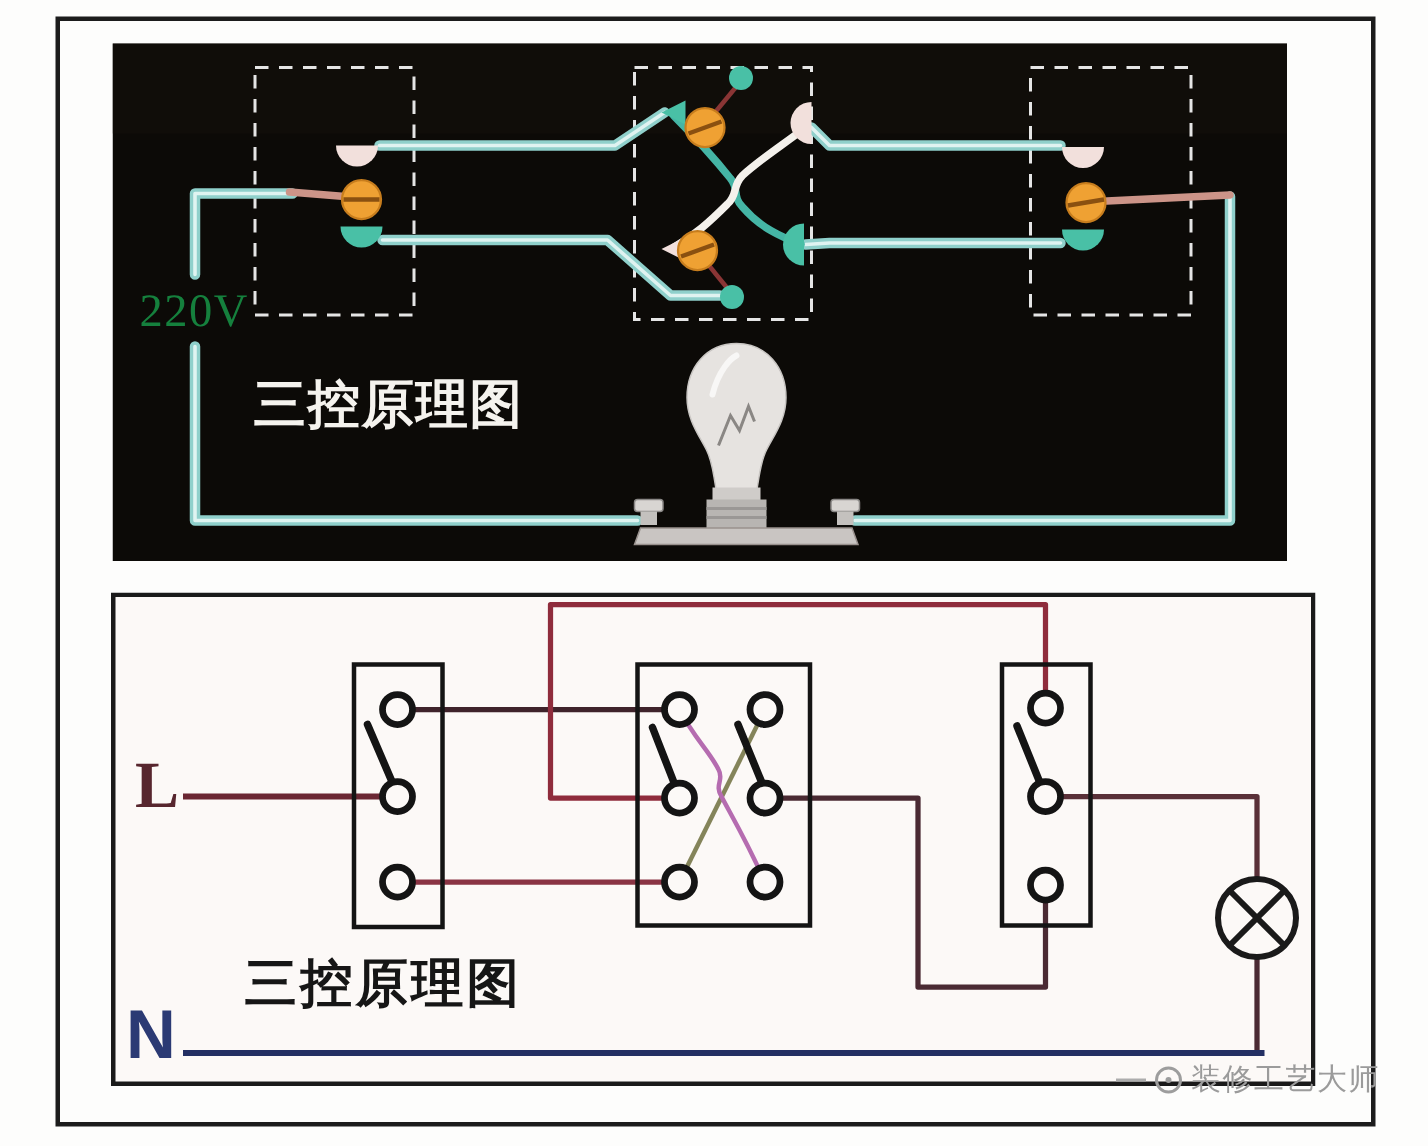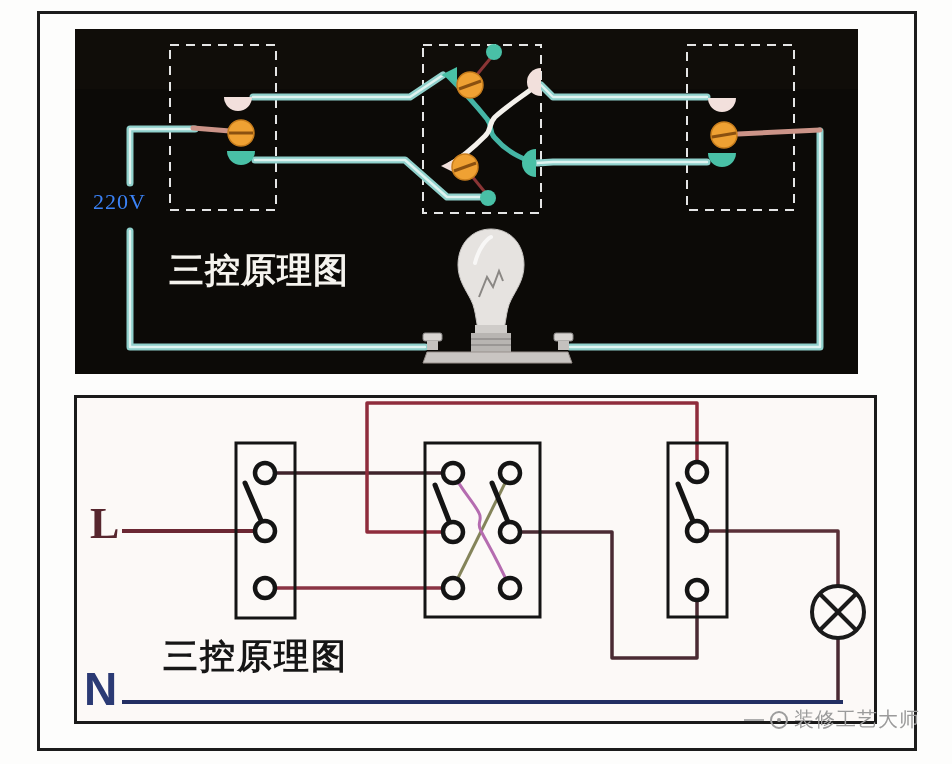--- a/index.html
+++ b/index.html
@@ -7,21 +7,21 @@
     position:relative;width:952px;height:764px;background:#fdfdfc;
     font-family:"Liberation Sans",sans-serif;overflow:hidden;
   }
   .abs{position:absolute;}
   #outer-frame{
     left:37px;top:11px;width:874px;height:734px;
     border:3px solid #1c1c1c;pointer-events:none;
   }
   .txt{position:absolute;white-space:nowrap;line-height:1;}
   #v220{left:93px;top:191px;font-family:"Liberation Serif",serif;
-        font-size:22px;color:#3b82f6;letter-spacing:1px;}
+        font-size:31px;color:#15803d;letter-spacing:1px;}
   #top-title{left:169px;top:252px;font-size:35px;font-weight:bold;
         color:#f5f3ee;letter-spacing:1px;}
   #bottom-title{left:163px;top:638px;font-size:35px;font-weight:bold;
         color:#161616;letter-spacing:2px;}
   #l-label{left:90px;top:502px;font-family:"Liberation Serif",serif;
         font-size:44px;font-weight:bold;color:#57262e;}
   #n-label{left:84px;top:666px;font-size:46px;font-weight:bold;color:#2b3a74;}
   #watermark{left:744px;top:706px;display:flex;align-items:center;gap:6px;
         color:#9b9b9b;}
   #watermark .dash{width:20px;height:2px;background:#adadad;}

